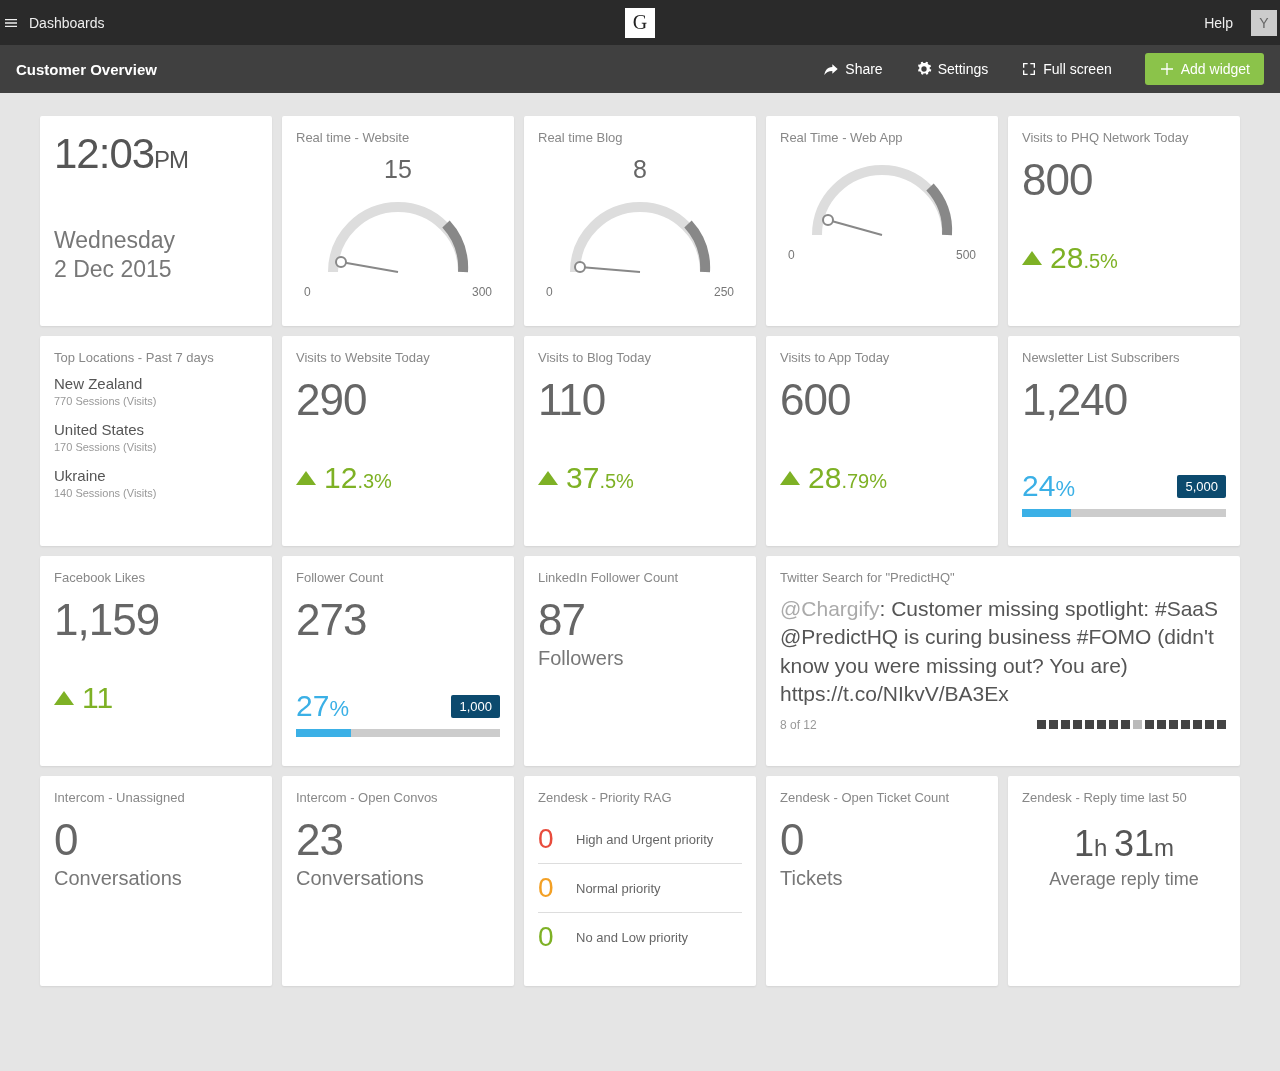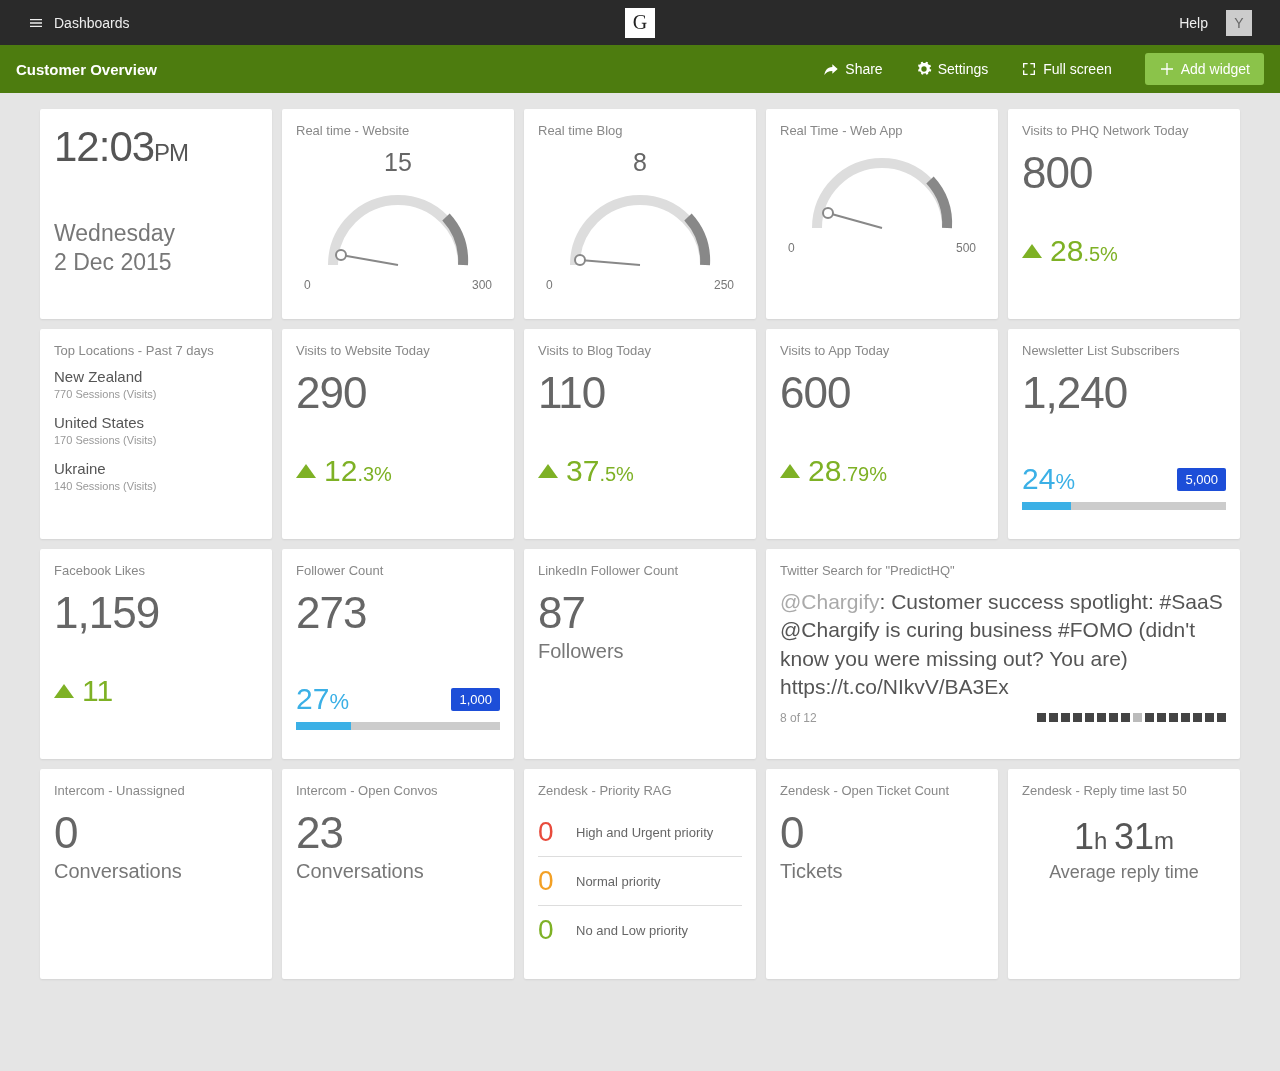--- a/index.html
+++ b/index.html
@@ -8,21 +8,21 @@
   background: #e5e5e5;
   width: 1280px;
   overflow: hidden;
 }
 
 .topbar {
   background: #2a2a2a;
   height: 45px;
   display: flex;
   align-items: center;
-  padding: 0 28px;
+  padding: 0 3px;
   color: #eee;
   font-size: 14px;
   position: relative;
   justify-content: flex-end;
 }
 .topbar .menu-icon { margin-right: 10px; cursor: pointer; display: inline-flex; }
 .topbar .app-logo {
   position: absolute;
   left: 50%;
   transform: translateX(-50%);
@@ -34,21 +34,21 @@
 }
 .topbar .right { margin-left: auto; display: flex; align-items: center; gap: 18px; }
 .avatar {
   width: 26px; height: 26px;
   background: #ccc; color: #666;
   display: flex; align-items: center; justify-content: center;
   font-size: 14px;
 }
 
 .subbar {
-  background: #4d7c0f;
+  background: #404040;
   height: 48px;
   display: flex;
   align-items: center;
   padding: 0 16px;
   color: #fff;
 }
 .subbar .title { font-size: 15px; font-weight: 600; }
 .subbar .actions { margin-left: auto; display: flex; align-items: center; gap: 33px; font-size: 14px; }
 .subbar .action { display: flex; align-items: center; gap: 6px; cursor: pointer; }
 .add-widget-btn {
@@ -56,21 +56,21 @@
   color: #fff;
   padding: 8px 14px;
   border-radius: 3px;
   font-size: 14px;
   border: none;
   cursor: pointer;
   display: flex; align-items: center; gap: 6px;
 }
 
 .grid {
-  padding: 16px 40px;
+  padding: 23px 40px;
   display: grid;
   grid-template-columns: repeat(5, 1fr);
   gap: 10px;
 }
 .widget {
   background: #fff;
   border-radius: 2px;
   padding: 14px;
   min-height: 210px;
   position: relative;
@@ -115,21 +115,21 @@
 .delta-plain .tri {
   width: 0; height: 0;
   border-left: 10px solid transparent;
   border-right: 10px solid transparent;
   border-bottom: 14px solid #7eb125;
   margin-right: 8px;
 }
 
 .goal-row { display: flex; align-items: center; justify-content: space-between; margin-top: 44px;}
 .goal-badge {
-  background: #1d4ed8; color: #fff; font-size: 13px; padding: 4px 8px; border-radius: 2px;
+  background: #0c4a6e; color: #fff; font-size: 13px; padding: 4px 8px; border-radius: 2px;
 }
 .progress { height: 8px; background: #ccc; margin-top: 6px; }
 .progress .fill { height: 100%; background: #3bb0e6; }
 
 .loc-item { margin-bottom: 14px; }
 .loc-name { font-size: 15px; color: #555; }
 .loc-sub { font-size: 11px; color: #999; margin-top: 3px; }
 
 .sub-label { font-size: 20px; color: #777; margin-top: 2px;}
 
@@ -360,21 +360,21 @@
 
   <div class="widget">
     <div class="widget-title">LinkedIn Follower Count</div>
     <div class="big-num num-row">87</div>
     <div class="sub-label">Followers</div>
   </div>
 
   <div class="widget wide">
     <div class="widget-title">Twitter Search for "PredictHQ"</div>
     <div class="tweet-text">
-      <span class="tweet-handle">@Chargify</span><span>: Customer success spotlight: #SaaS @Chargify is curing business #FOMO (didn't know you were missing out? You are) https://t.co/NIkvV/BA3Ex</span>
+      <span class="tweet-handle">@Chargify</span><span>: Customer missing spotlight: #SaaS @PredictHQ is curing business #FOMO (didn't know you were missing out? You are) https://t.co/NIkvV/BA3Ex</span>
     </div>
     <div class="tweet-footer">
       <span>8 of 12</span>
       <span class="dots" id="tweet-dots"><span></span><span></span><span></span><span></span><span></span><span></span><span></span><span></span><span class="active"></span><span></span><span></span><span></span><span></span><span></span><span></span><span></span></span>
     </div>
   </div>
 
   <div class="widget">
     <div class="widget-title">Intercom - Unassigned</div>
     <div class="big-num num-row">0</div>

